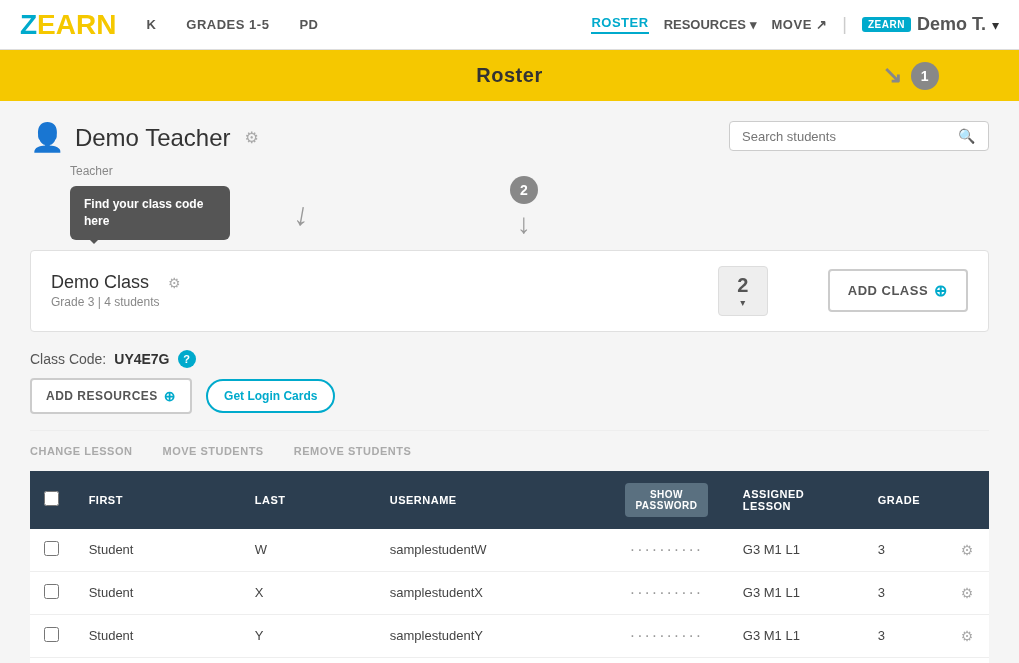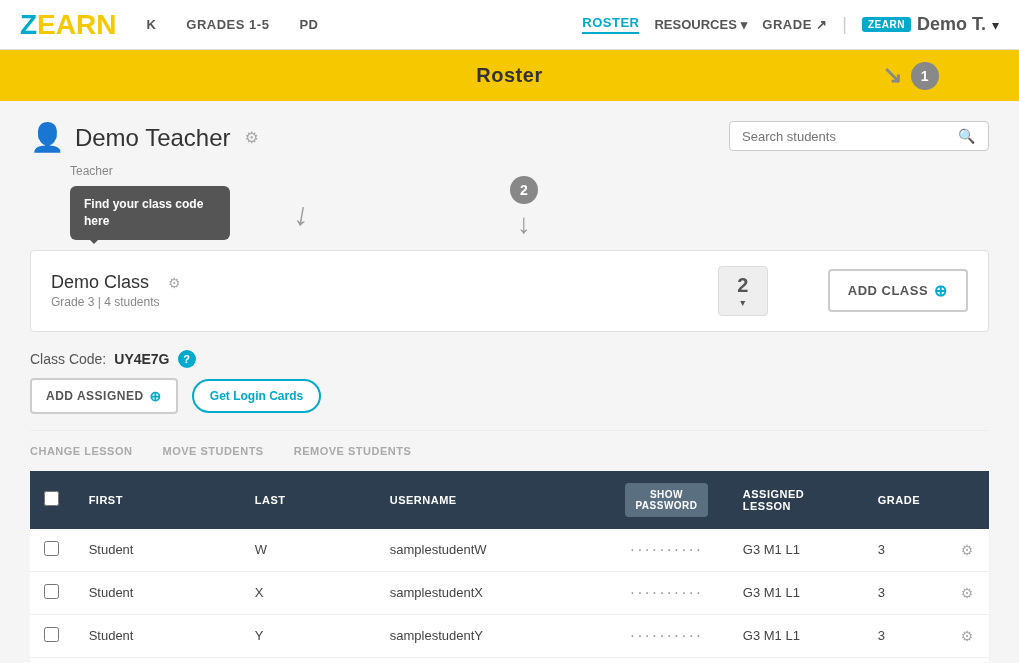--- a/index.html
+++ b/index.html
@@ -110,21 +110,21 @@
       <a class="nav-link">K</a>
       <a class="nav-link">GRADES 1-5</a>
       <a class="nav-link">PD</a>
     </div>
     <div class="nav-right">
       <a class="nav-link active">ROSTER</a>
       <div class="nav-resources">
         <span>RESOURCES</span>
         <span>▾</span>
       </div>
-      <a class="nav-link">GRADE ↗</a>
+      <a class="nav-link">MOVE ↗</a>
       <span class="nav-divider">|</span>
       <div class="nav-user">
         <span class="nav-user-badge">ZEARN</span>
         <span class="nav-user-name">Demo T.</span>
         <span>▾</span>
       </div>
     </div>
   </nav>
 
   <div class="roster-banner">
@@ -193,21 +193,21 @@
     </div>
 
     <div class="class-code-row">
       <span class="class-code-label">Class Code:</span>
       <span class="class-code-value">UY4E7G</span>
       <div class="help-icon">?</div>
     </div>
 
     <div class="buttons-row">
       <button class="add-students-btn">
-        <span>ADD ASSIGNED</span>
+        <span>ADD RESOURCES</span>
         <span style="font-size:14px; color:#00aacc;">⊕</span>
       </button>
       <button class="login-cards-btn">
         <span>Get Login Cards</span>
       </button>
     </div>
 
     <div class="action-row">
       <span class="action-link">CHANGE LESSON</span>
       <span class="action-link">MOVE STUDENTS</span>

